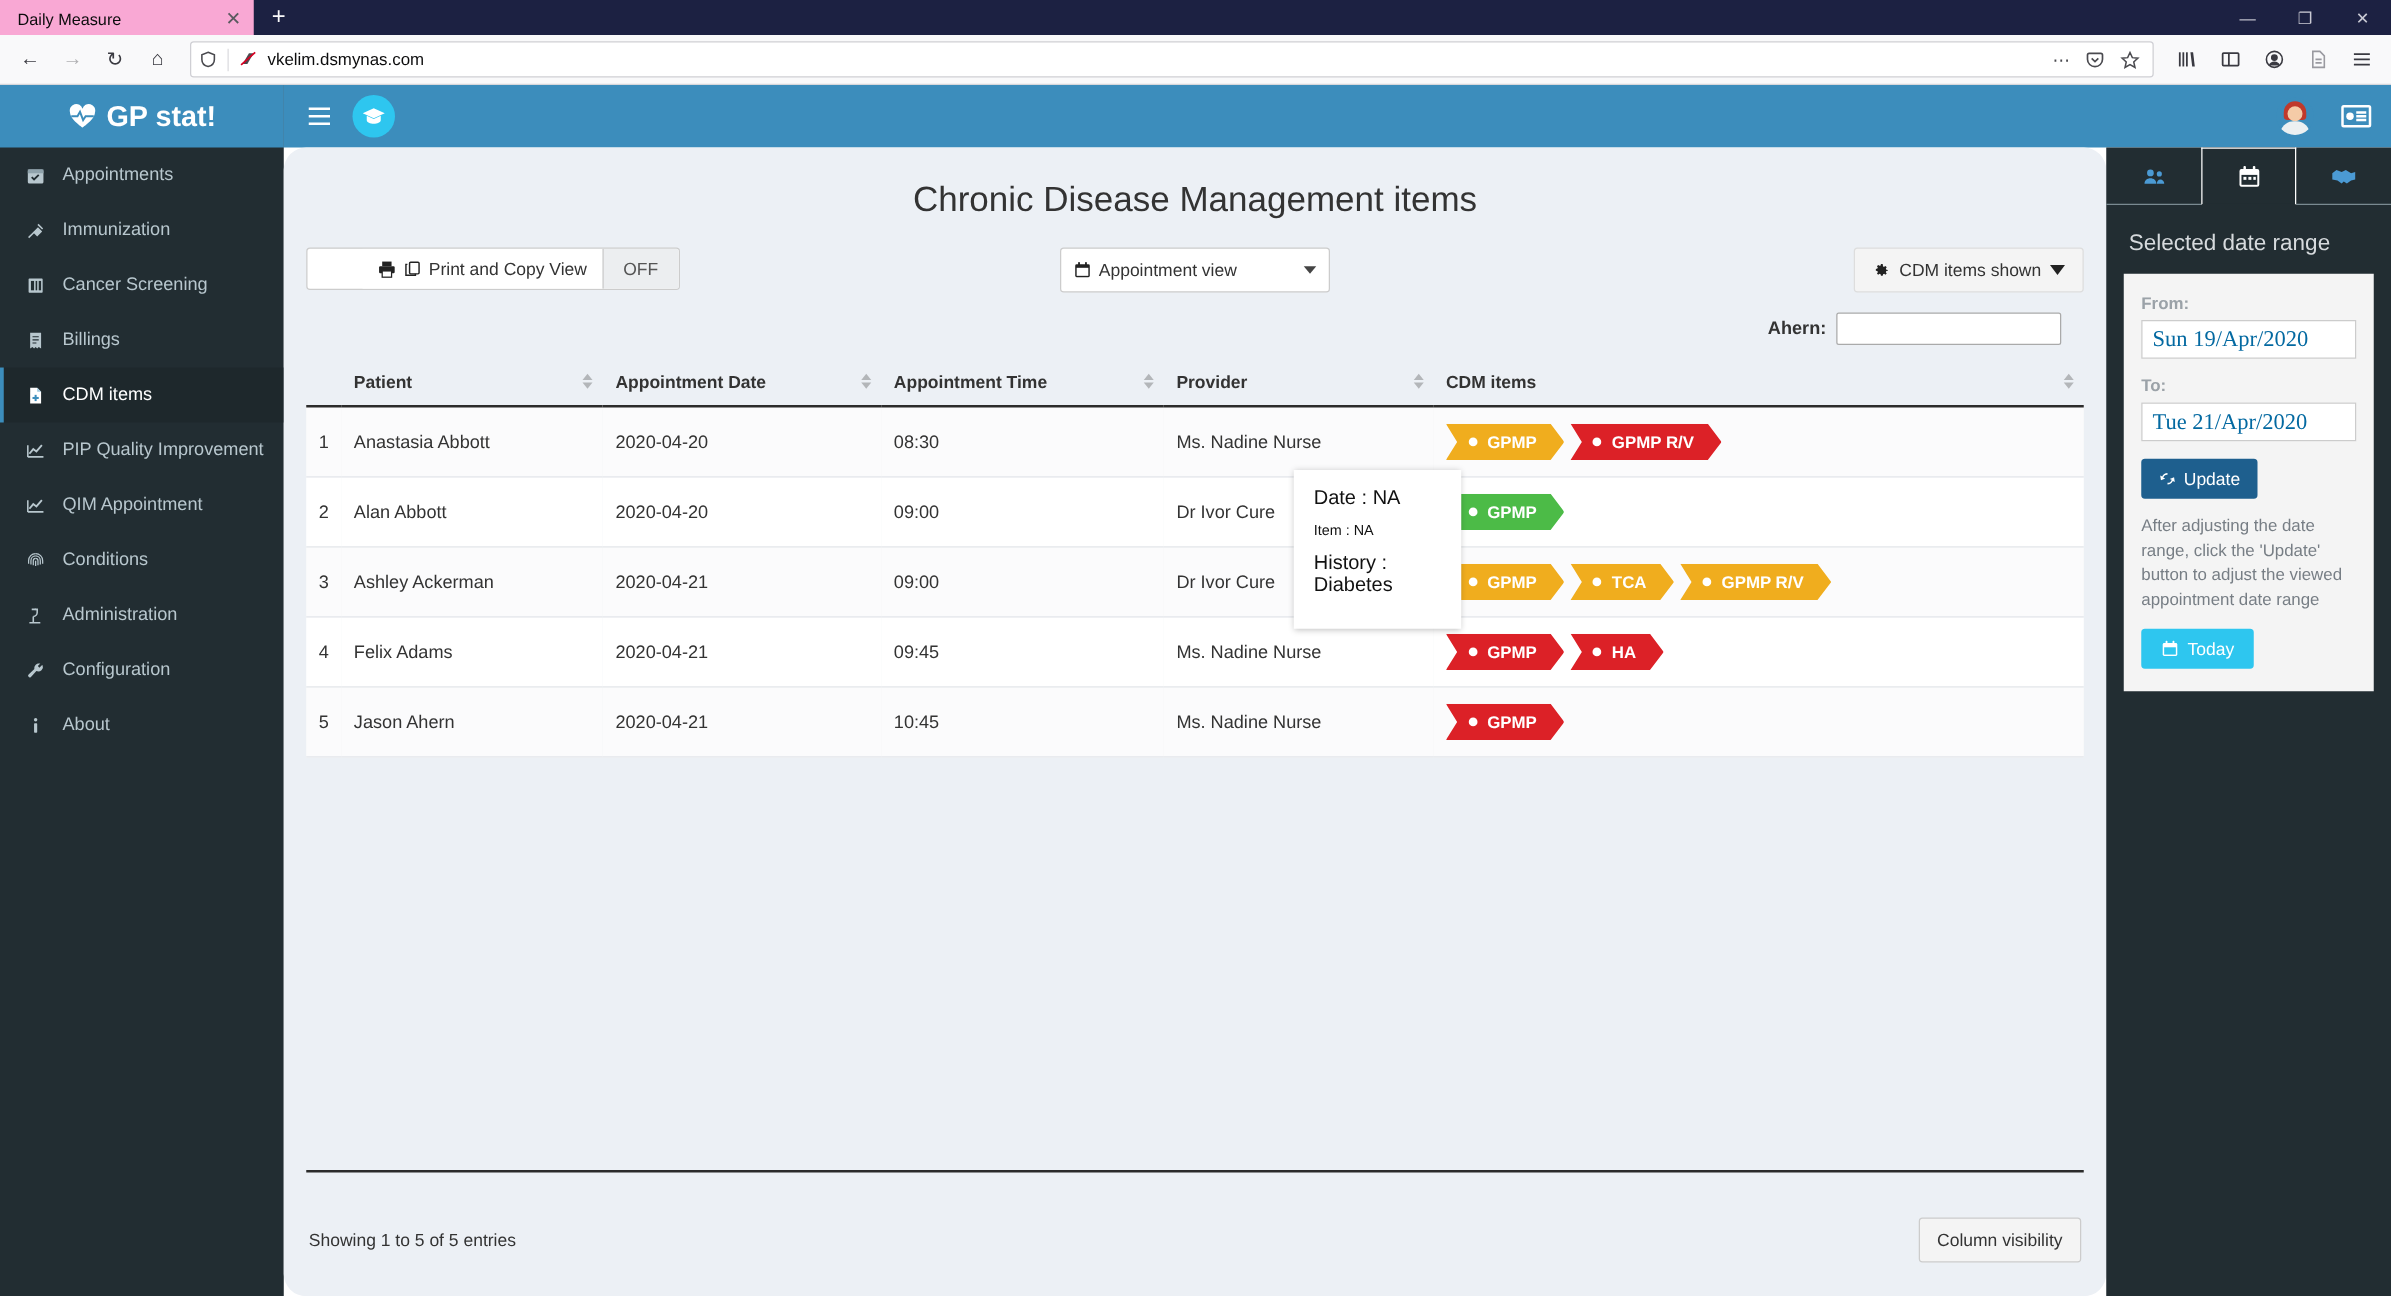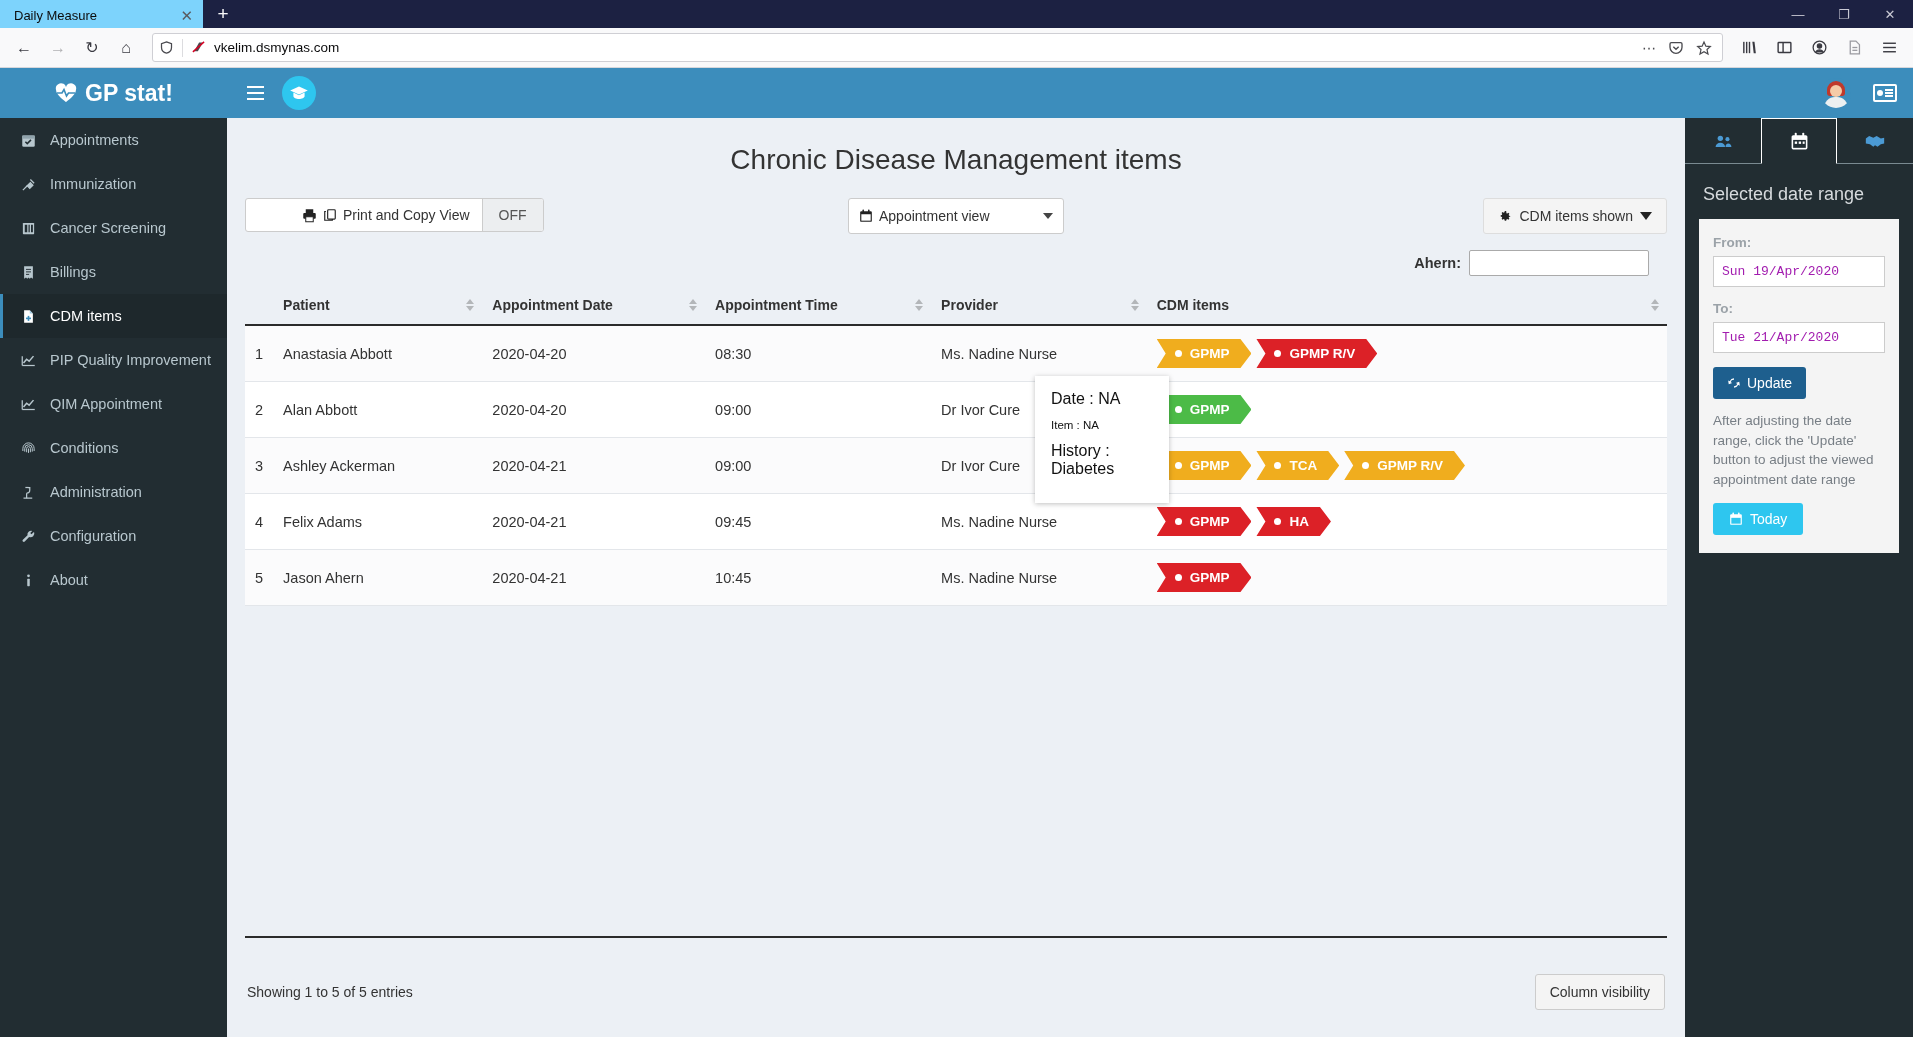--- a/index.html
+++ b/index.html
@@ -8,21 +8,21 @@
     font-family: "Liberation Sans", sans-serif;
     overflow: hidden; background: #fff;
   }
 
   
   .titlebar {
     height: 28px; background: #1c2142; display: flex; align-items: stretch;
     position: relative;
   }
   .tab {
-    width: 203px; background: #7dd3fc; display: flex; align-items: center;
+    width: 203px; background: #f9a8d4; display: flex; align-items: center;
     padding: 0 10px 0 14px; gap: 8px; font-size: 13px; color: #0c0c0d;
     border-top: 2px solid #0a84ff00;
   }
   .tab-title { flex: 1; white-space: nowrap; overflow: hidden; text-overflow: ellipsis; }
   .tab-close { font-size: 15px; color: #5a5a5f; line-height: 1; cursor: pointer; }
   .newtab {
     width: 40px; display: flex; align-items: center; justify-content: center;
     color: #f9f9fa; font-size: 19px; cursor: pointer;
   }
   .winbtns { margin-left: auto; display: flex; }
@@ -99,20 +99,21 @@
   }
   .idcard .p { width: 6px; height: 6px; border-radius: 50%; background: #fff; }
   .idcard .ln { display: flex; flex-direction: column; gap: 1.5px; }
   .idcard .ln i { display: block; width: 8px; height: 1.5px; background: #fff; }
 
   
   .body-row { flex: 1; display: flex; min-height: 0; }
   .main {
     flex: 1; background: #ecf0f5; padding: 26px 18px 0 18px; min-width: 0;
     overflow: hidden;
+    border-radius: 18px;
   }
   .page-title {
     text-align: center; font-size: 28px; font-weight: 400; color: #333;
     margin-bottom: 22px;
   }
   .toolbar { display: flex; align-items: flex-start; position: relative; height: 40px; }
   .btn-group { display: flex; border-radius: 3px; overflow: hidden;
     border: 1px solid #ccc; background: #fff; }
   .btn-flat {
     background: #fff; border: none; padding: 8px 12px; font-size: 14px;
@@ -212,21 +213,21 @@
     font-size: 17px; color: #4b9ad4; cursor: pointer;
     border: 1px solid transparent; border-bottom: none;
   }
   .rtab.active { background: #222d32; border-color: #fff; border-bottom: 1px solid #222d32;
     margin-bottom: -1px; color: #fff; }
   .rtitle { color: #d6dadd; font-size: 18px; padding: 20px 18px 14px 18px; font-weight: 400; }
   .rcard { background: #f4f4f4; margin: 0 14px; padding: 16px 14px 18px 14px; }
   .rlabel { font-size: 13.5px; font-weight: 700; color: #9ba2a8; margin-bottom: 6px; }
   .rinput {
     width: 100%; height: 31px; border: 1px solid #ccc; background: #fff;
-    padding: 0 8px; font-size: 13px; color: #a21caf; font-family: Liberation Mono, monospace;
+    padding: 0 8px; font-size: 18px; color: #0369a1; font-family: Liberation Serif, serif;
     margin-bottom: 14px;
   }
   .btn-update {
     background: #1e5f8e; color: #fff; border: none; border-radius: 3px;
     padding: 8px 14px; font-size: 14px; display: flex; align-items: center;
     gap: 6px; cursor: pointer; font-family: inherit; margin-bottom: 12px;
   }
   .rhelp { font-size: 13.5px; color: #777e85; line-height: 1.45; margin-bottom: 14px; }
   .btn-today {
     background: #2ec6ef; color: #fff; border: none; border-radius: 3px;

